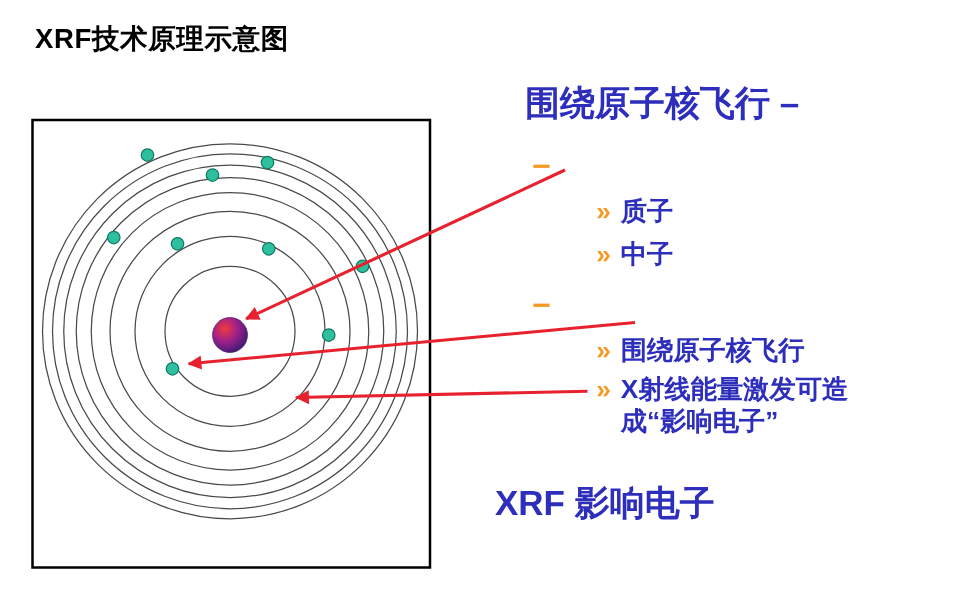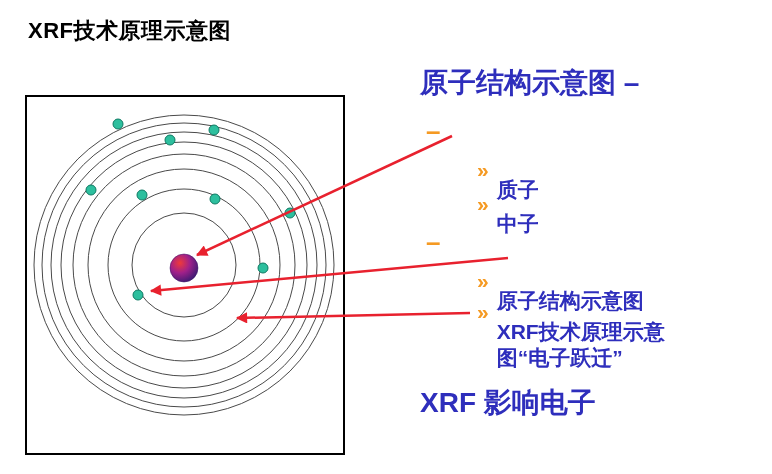--- a/index.html
+++ b/index.html
@@ -28,24 +28,24 @@
     position:absolute; left:420px; top:64px;
     font-size:28px; font-weight:700; color:var(--heading-blue);
     white-space:nowrap;
   }
   .row { position:absolute; display:flex; align-items:flex-start; color:var(--heading-blue); font-weight:700; }
   .row .marker { color:var(--bullet-orange); flex:0 0 auto; }
   .lvl1 { font-size:26px; }
   .lvl1 .marker { margin-right:16px; }
   .lvl2 { font-size:21px; line-height:1.25; }
   .lvl2 .marker { margin-right:8px; }
-  .lvl2 .label { max-width:196px;margin-top:20px; }
+  .lvl2 .label { max-width:196px; }
 
   .slide-footer {
-    position:absolute; left:420px; top:384px;
+    position:absolute; left:396px; top:384px;
     font-size:28px; font-weight:700; color:var(--heading-blue);
     white-space:nowrap;
   }
 
   .arrow-overlay {
     position:absolute; left:0; top:0; width:772px; height:474px;
     pointer-events:none;
   }
   .arrow-line { stroke:var(--arrow-red); stroke-width:2.5; fill:none; }
 </style>
@@ -79,21 +79,21 @@
         <circle cx="64" cy="93" r="5" class="electron"></circle>
         <circle cx="115" cy="98" r="5" class="electron"></circle>
         <circle cx="188" cy="102" r="5" class="electron"></circle>
         <circle cx="263" cy="116" r="5" class="electron"></circle>
         <circle cx="236" cy="171" r="5" class="electron"></circle>
         <circle cx="111" cy="198" r="5" class="electron"></circle>
         <circle cx="157" cy="171" r="14" fill="url(#nucleus-grad)" class="nucleus-circle"></circle>
       </svg>
   </div>
 
-  <div class="right-heading">原子结构示意图 –</div>
+  <div class="right-heading">围绕原子核飞行 –</div>
 
   <div class="row lvl1" style="left:426px; top:116px;">
     <span class="marker">–</span>
   </div>
 
   <div class="row lvl2" style="left:477px; top:157px;">
     <span class="marker">»</span>
     <span class="label">质子</span>
   </div>
 
@@ -101,26 +101,26 @@
     <span class="marker">»</span>
     <span class="label">中子</span>
   </div>
 
   <div class="row lvl1" style="left:426px; top:227px;">
     <span class="marker">–</span>
   </div>
 
   <div class="row lvl2" style="left:477px; top:268px;">
     <span class="marker">»</span>
-    <span class="label">原子结构示意图</span>
+    <span class="label">围绕原子核飞行</span>
   </div>
 
   <div class="row lvl2" style="left:477px; top:299px;">
     <span class="marker">»</span>
-    <span class="label">XRF技术原理示意图“电子跃迁”</span>
+    <span class="label">X射线能量激发可造成“影响电子”</span>
   </div>
 
   <div class="slide-footer">XRF 影响电子</div>
 
   <svg id="arrow-svg" class="arrow-overlay" width="772" height="474" viewBox="0 0 772 474" xmlns="http://www.w3.org/2000/svg">
     <defs>
       <marker id="arrow-head" viewBox="0 0 10 10" refX="9" refY="5" markerWidth="5.5" markerHeight="4.5" orient="auto-start-reverse">
         <path d="M0,0 L10,5 L0,10 z" fill="#e8212e"></path>
       </marker>
     </defs>

